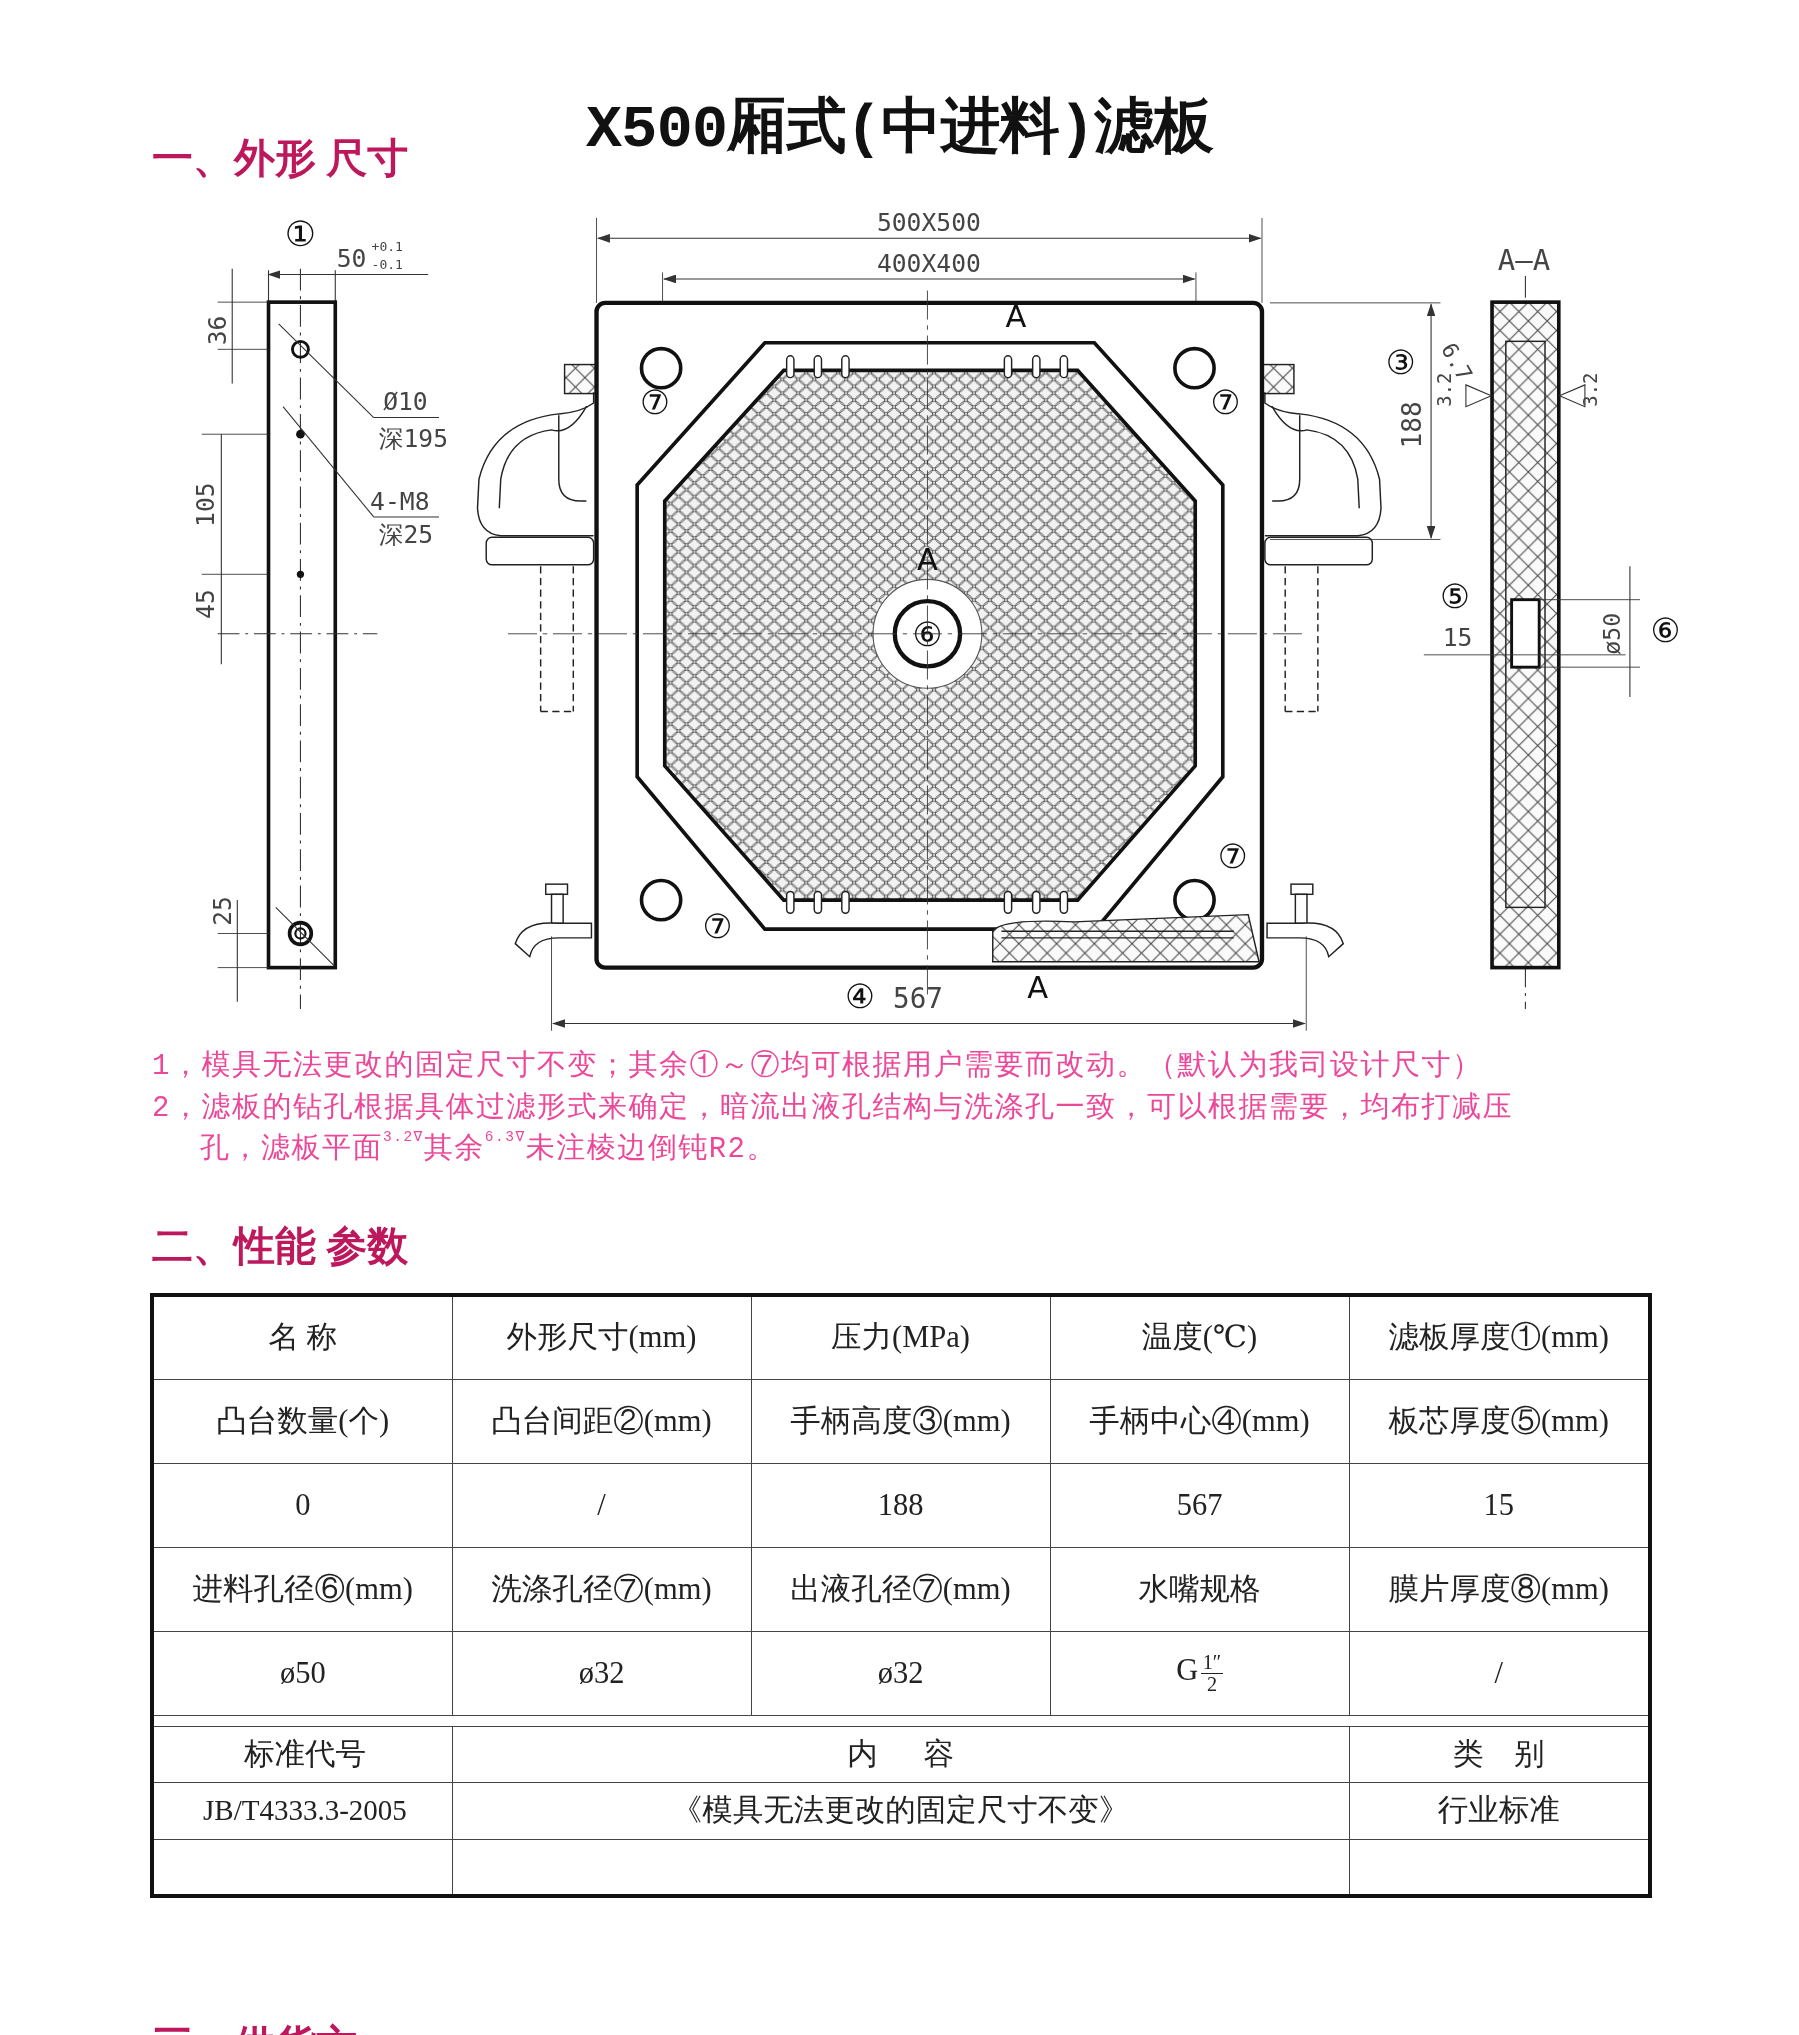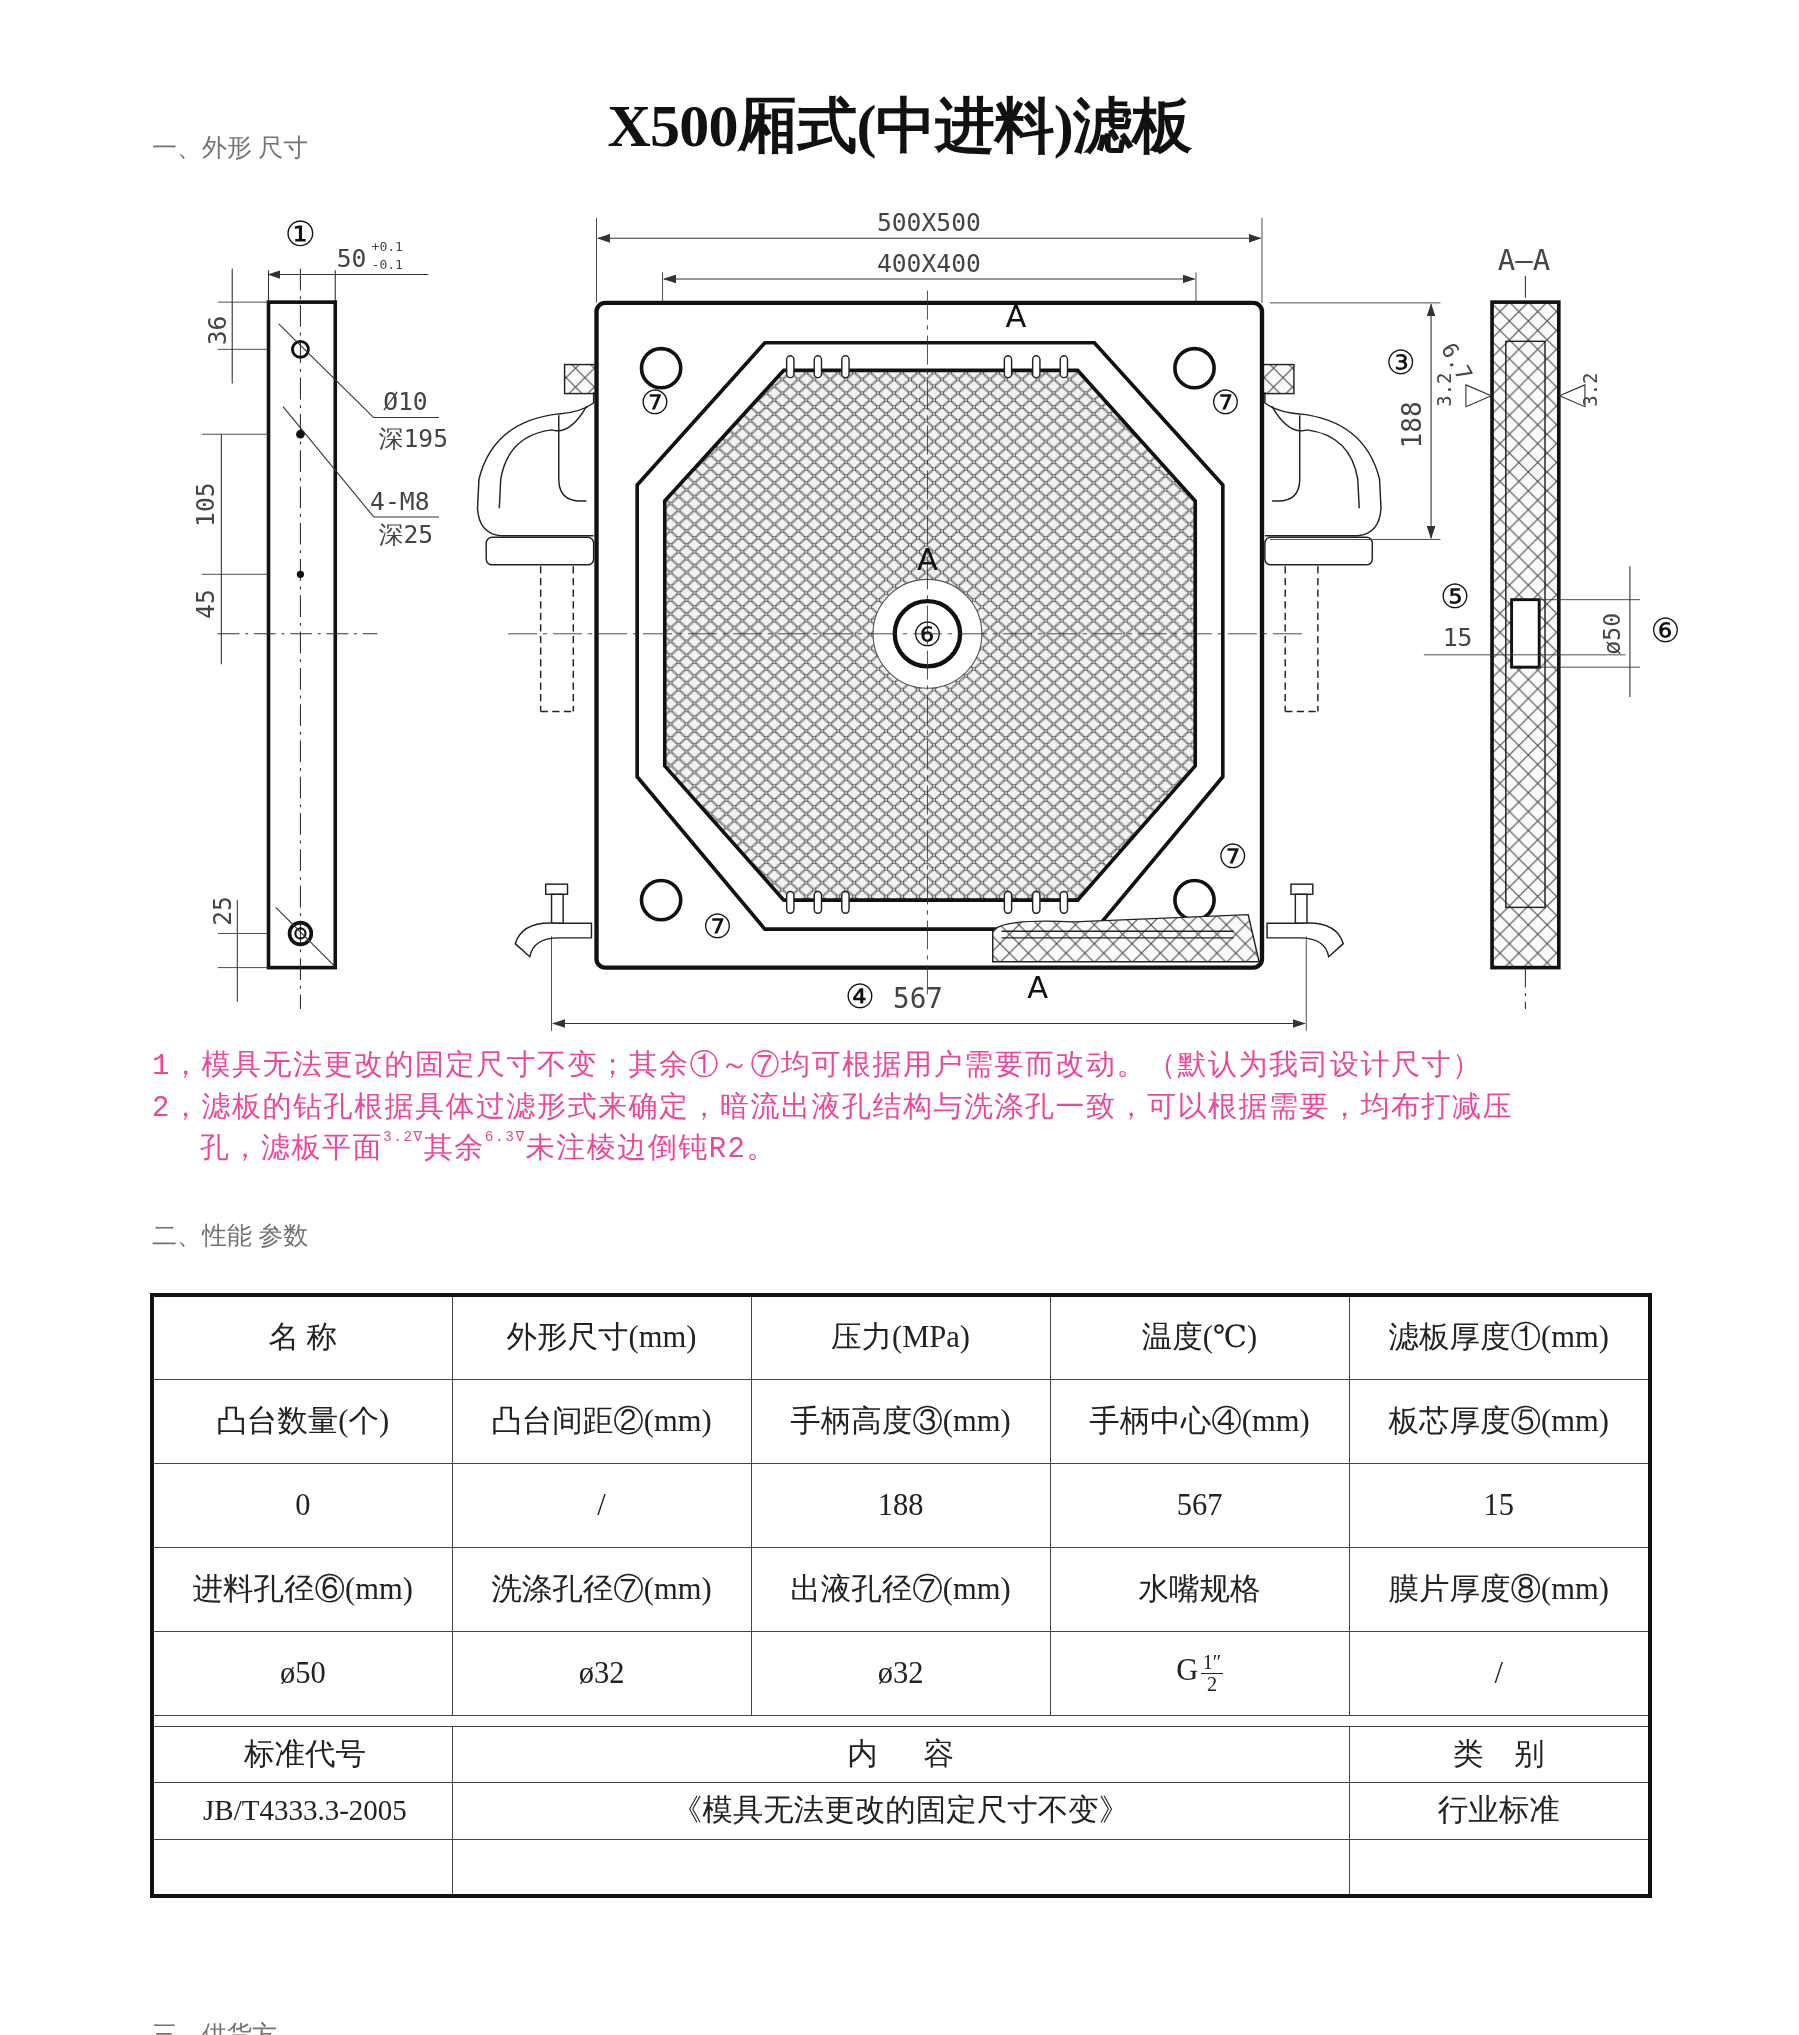--- a/index.html
+++ b/index.html
@@ -1,21 +1,21 @@
 <!DOCTYPE html>
 <html style="font-size:11.6px"><head>
 <meta charset="utf-8">
 <style>
   html, body { margin:0; padding:0; background:#ffffff; }
   body { width:1799px; height:2035px; position:relative; overflow:hidden;
          font-family:"DejaVu Serif", "Liberation Serif", serif; color:#111; }
   .abs { position:absolute; }
   .title { left:0; width:1799px; top:86px; text-align:center; font-size:60px; font-weight:bold;
-           font-family:Liberation Serif, serif; letter-spacing:-0.7px; color:#111; }
-  .sec { font-size:25px; font-weight:normal; font-family:"Liberation Serif","DejaVu Serif",serif; color:#737373; }
+           font-family:Liberation Mono, monospace; letter-spacing:-0.7px; color:#111; }
+  .sec { font-size:41px; font-weight:bold; font-family:"Liberation Serif","DejaVu Serif",serif; color:#be185d; }
   .note { font-size:29px; font-family:Liberation Mono, monospace; color:#ec4899; white-space:nowrap; letter-spacing:1.5px; }
   svg.draw { position:absolute; left:0; top:0; }
   .dim { font-family:"DejaVu Sans Mono","Liberation Mono",monospace; fill:#444; }
   .tbl { position:absolute; left:150px; top:1293px; width:1497px; border-collapse:collapse;
          border:4.4px solid #111; table-layout:fixed;padding-left:32px; }
   .tbl td { border:1.5px solid #444; text-align:center; vertical-align:middle; padding:0;
             font-family:"Liberation Serif","DejaVu Serif",serif; font-size:30.5px; color:#222; }
   .tbl tr.r { height:84px; }
   .tbl tr.gap td { height:10.2px; }
   .tbl tr.s { height:56px; }

